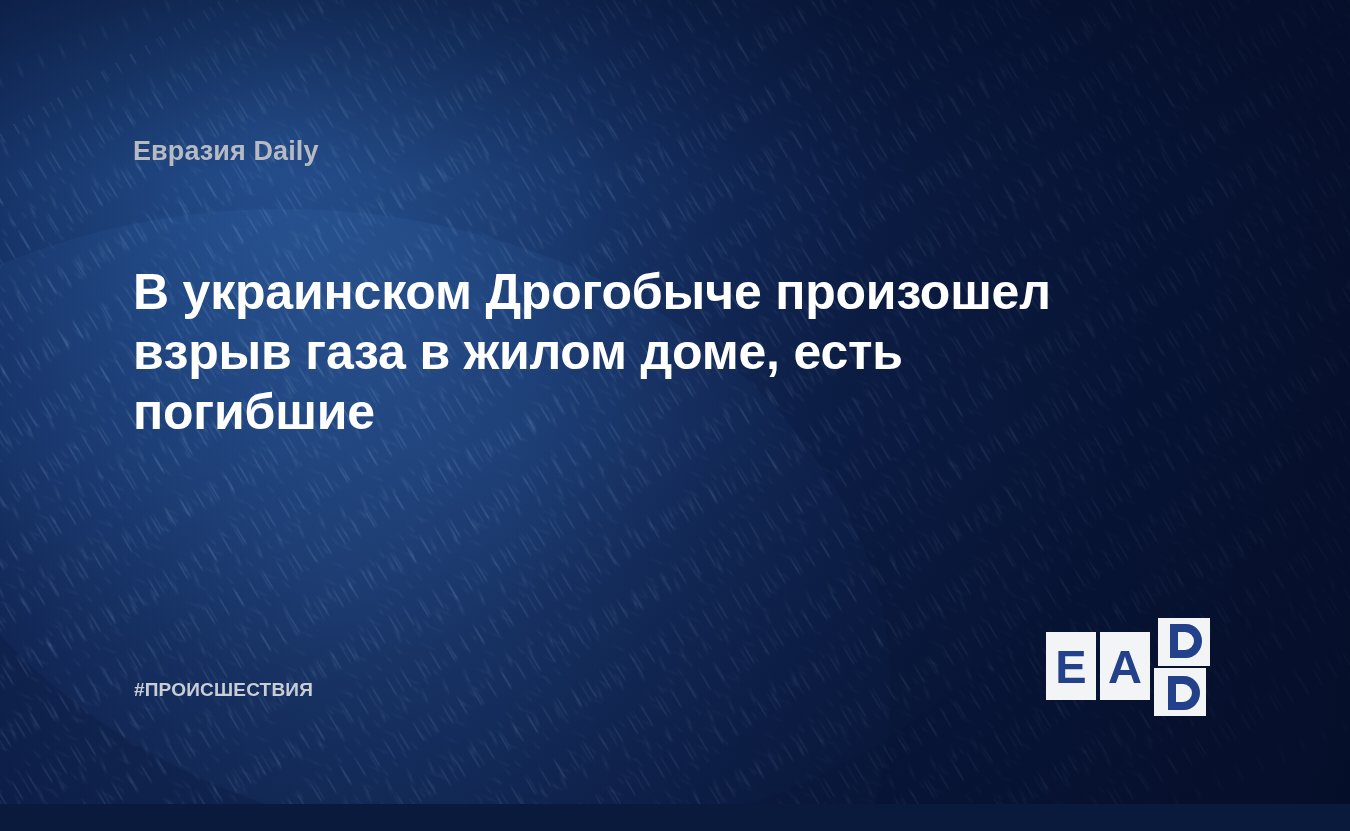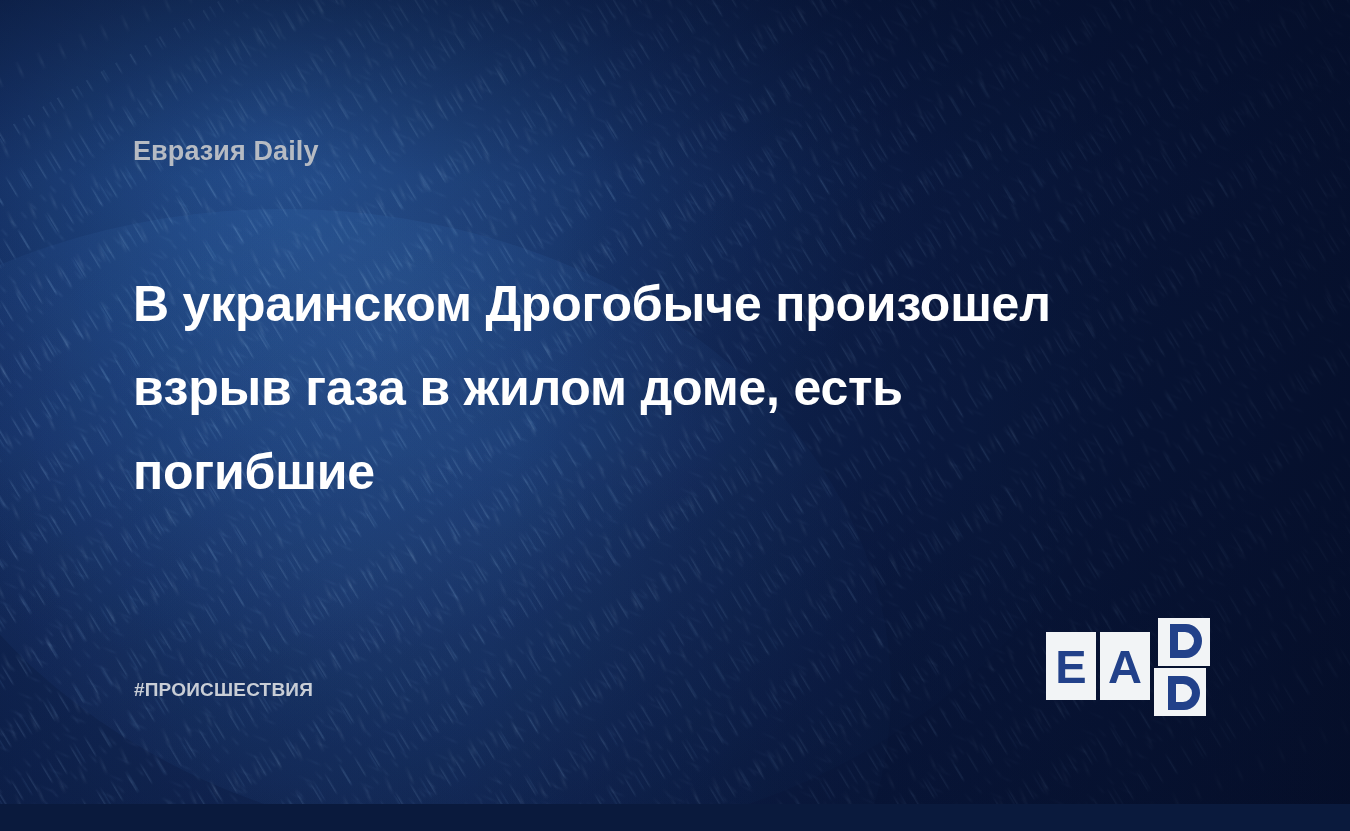--- a/index.html
+++ b/index.html
@@ -184,21 +184,21 @@
     white-space: nowrap;
   }
 
   .headline {
     position: absolute;
     left: 133px;
     top: 262px;
     width: 1010px;
     font-size: 50px;
     font-weight: 700;
-    line-height: 84px;
+    line-height: 60px;
     color: #ffffff;
     letter-spacing: -0.2px;
   }
 
   .hashtag {
     position: absolute;
     left: 134px;
     top: 679px;
     font-size: 19px;
     font-weight: 700;

